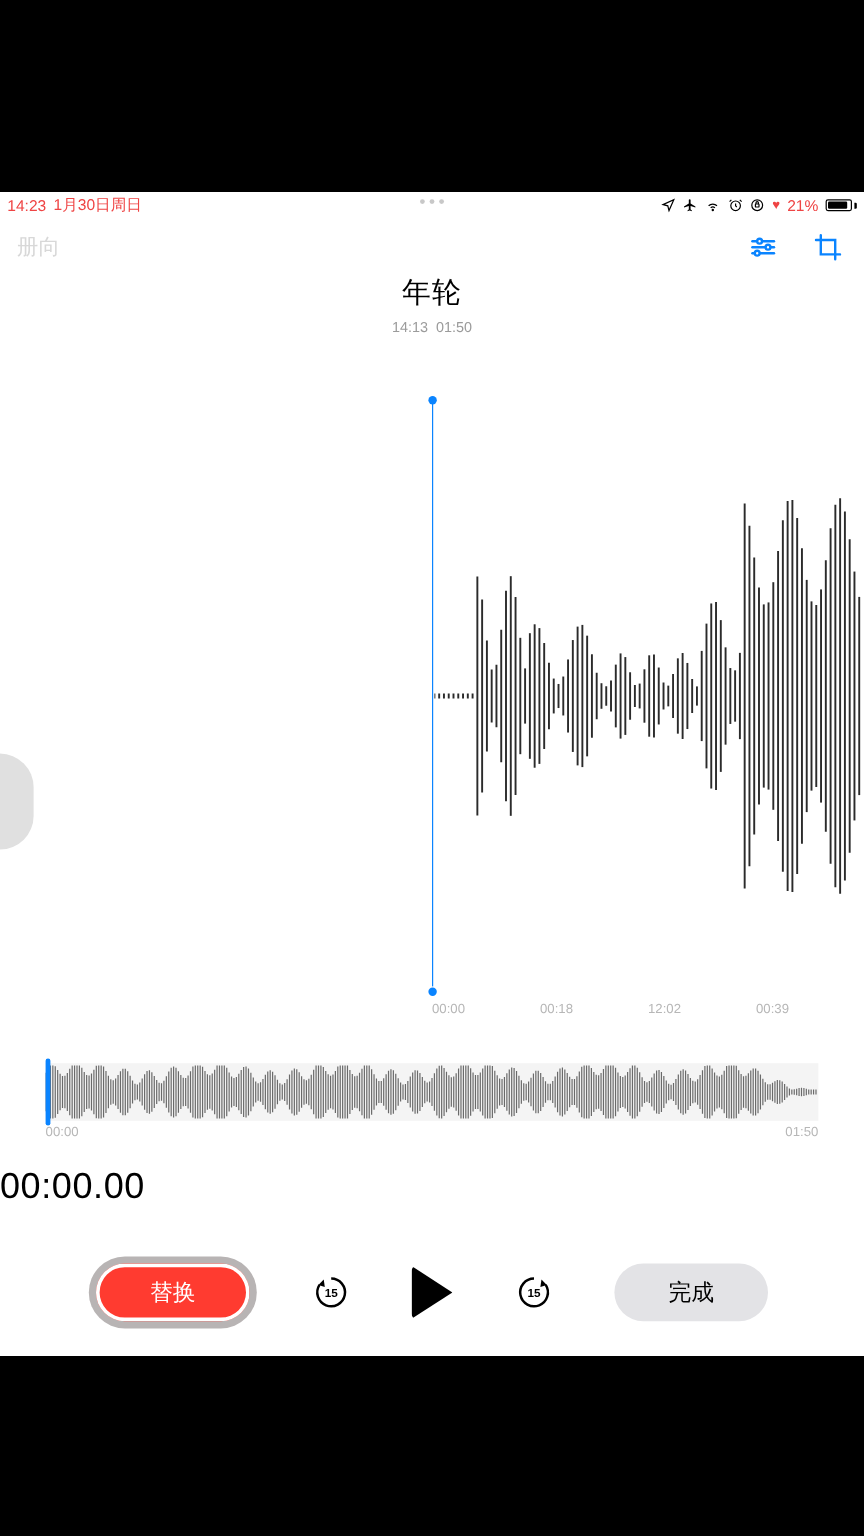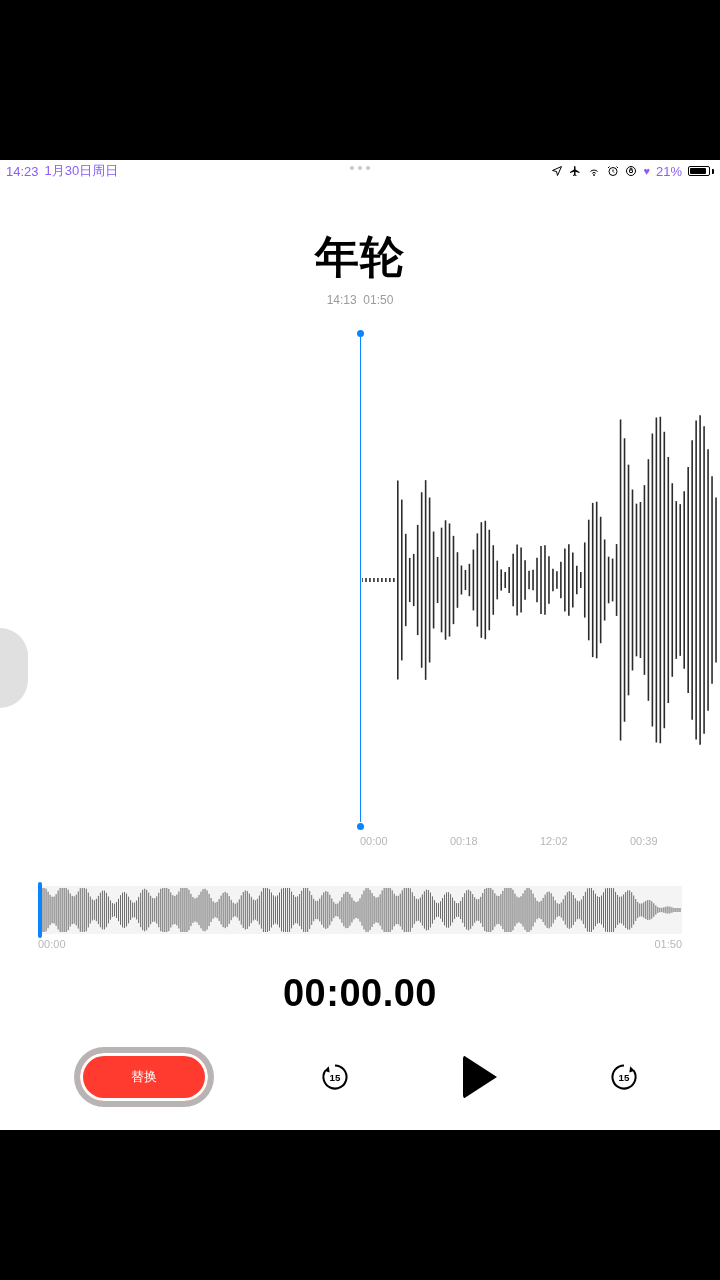--- a/index.html
+++ b/index.html
@@ -6,21 +6,21 @@
   html, body { width: 720px; height: 1280px; background: #000; font-family: -apple-system, "Helvetica Neue", Arial, sans-serif; overflow: hidden; }
   .app {
     position: absolute;
     top: 160px; left: 0; right: 0; bottom: 150px;
     background: #fff;
   }
   
   .statusbar {
     position: absolute; top: 0; left: 0; right: 0; height: 22px;
     display: flex; align-items: center; justify-content: space-between;
-    padding: 0 6px; font-size: 13px; color: #8b5cf6; font-weight: 500;
+    padding: 0 6px; font-size: 13px; color: #ef4444; font-weight: 500;
   }
   .statusbar .left, .statusbar .right { display: flex; gap: 6px; align-items: center; }
   .statusbar .dots { position: absolute; left: 50%; transform: translateX(-50%); top: 6px; display: flex; gap: 4px; }
   .statusbar .dots span { width: 4px; height: 4px; background: #c8c8c8; border-radius: 50%; }
   .battery { display: inline-flex; align-items: center; gap: 2px; }
   .battery-body { width: 22px; height: 10px; border: 1px solid #000; border-radius: 2px; position: relative; }
   .battery-fill { position: absolute; left: 1px; top: 1px; bottom: 1px; width: 79%; background: #000; border-radius: 1px; }
   .battery-tip { width: 2px; height: 5px; background: #000; border-radius: 0 1px 1px 0; }
 
   
@@ -29,21 +29,21 @@
     display: flex; justify-content: flex-end; align-items: center;
     padding: 0 18px; gap: 30px;
   }
   .toolbar .back-label {
     position: absolute; left: 14px; color: #d8d8d8; font-size: 18px;
   }
   .tool-icon { width: 24px; height: 24px; color: #0a84ff; cursor: pointer; }
 
   
   .title-block { text-align: center; margin-top: 68px; }
-  .title { font-size: 44px; font-weight: 700; letter-spacing: 1px; }
+  .title { font-size: 24px; font-weight: 400; letter-spacing: 1px; }
   .subtitle { color: #9b9b9b; font-size: 12px; margin-top: 6px; }
 
   
   .wave-area {
     position: absolute; top: 170px; left: 0; right: 0; height: 510px;
   }
   .playhead-line {
     position: absolute; top: 2px; bottom: 18px;
     left: 360px; width: 1px; background: #0a84ff;
   }
@@ -80,33 +80,33 @@
   }
   .minimap-times {
     position: absolute; top: 778px; left: 38px; right: 38px;
     display: flex; justify-content: space-between;
     font-size: 11px; color: #b7b7b7;
   }
 
   
   .timer {
     position: absolute; top: 812px; left: 0; right: 0;
-    text-align: center; font-size: 38px; font-weight: 700; letter-spacing: 0.5px;
+    text-align: left; font-size: 30px; font-weight: 400; letter-spacing: 0.5px;
     font-variant-numeric: tabular-nums;
   }
 
   
   .controls {
     position: absolute; top: 882px; left: 0; right: 0; height: 70px;
     display: flex; align-items: center; justify-content: space-between;
     padding: 0 80px;
   }
   .btn-pill {
     height: 48px; border-radius: 24px; display: flex; align-items: center; justify-content: center;
-    font-size: 13px; font-weight: 500; cursor: pointer; min-width: 128px;
+    font-size: 19px; font-weight: 500; cursor: pointer; min-width: 128px;
   }
   .btn-replace {
     background: #ff3b30; color: #fff;
     box-shadow: 0 0 0 3px #fff inset, 0 0 0 6px #b8b4b4;
     border: none;
   }
   .btn-done { background: #e3e3e6; color: #000; border: none; }
   .ctrl-icon { width: 32px; height: 32px; cursor: pointer; color: #000; }
   .play-btn { width: 0; height: 0; cursor: pointer;
     border-left: 34px solid #000; border-top: 22px solid transparent; border-bottom: 22px solid transparent;
@@ -153,20 +153,35 @@
       <span>21%</span>
       <span class="battery">
         <span class="battery-body">
             <span class="battery-fill"></span>
           </span>
         <span class="battery-tip"></span>
       </span>
     </div>
   </div>
 
+  <div class="toolbar">
+    <span class="back-label">册向</span>
+    <svg class="tool-icon" viewBox="0 0 24 24" fill="none" stroke="currentColor" stroke-width="2" stroke-linecap="round">
+      <line x1="3" y1="7" x2="21" y2="7"></line>
+        <circle cx="9" cy="7" r="2" fill="#fff"></circle>
+      <line x1="3" y1="12" x2="21" y2="12"></line>
+        <circle cx="16" cy="12" r="2" fill="#fff"></circle>
+      <line x1="3" y1="17" x2="21" y2="17"></line>
+        <circle cx="7" cy="17" r="2" fill="#fff"></circle>
+    </svg>
+    <svg class="tool-icon" viewBox="0 0 24 24" fill="none" stroke="currentColor" stroke-width="2" stroke-linecap="round">
+      <path d="M6 2v16h16"></path>
+        <path d="M18 22V6H2"></path>
+    </svg>
+  </div>
 
   <div class="title-block">
     <div class="title">年轮</div>
     <div class="subtitle">
       <span>14:13</span>&nbsp;&nbsp;<span>01:50</span>
     </div>
   </div>
 
   <div class="wave-area">
     <div class="playhead-line"></div>
@@ -612,15 +627,16 @@
       <path d="M18 5 A13 13 0 1 1 7 11" fill="none" stroke="#000" stroke-width="2.3"></path>
       <path d="M11 6 L6 11 L12 13 Z" fill="#000"></path>
       <text x="18" y="22" font-size="11" text-anchor="middle" font-weight="600">15</text>
     </svg>
     <div class="play-btn"></div>
     <svg class="ctrl-icon" viewBox="0 0 36 36">
       <path d="M18 5 A13 13 0 1 0 29 11" fill="none" stroke="#000" stroke-width="2.3"></path>
       <path d="M25 6 L30 11 L24 13 Z" fill="#000"></path>
       <text x="18" y="22" font-size="11" text-anchor="middle" font-weight="600">15</text>
     </svg>
+    <button class="btn-pill btn-done">完成</button>
   </div>
 
 </div>
 
 </body></html>

